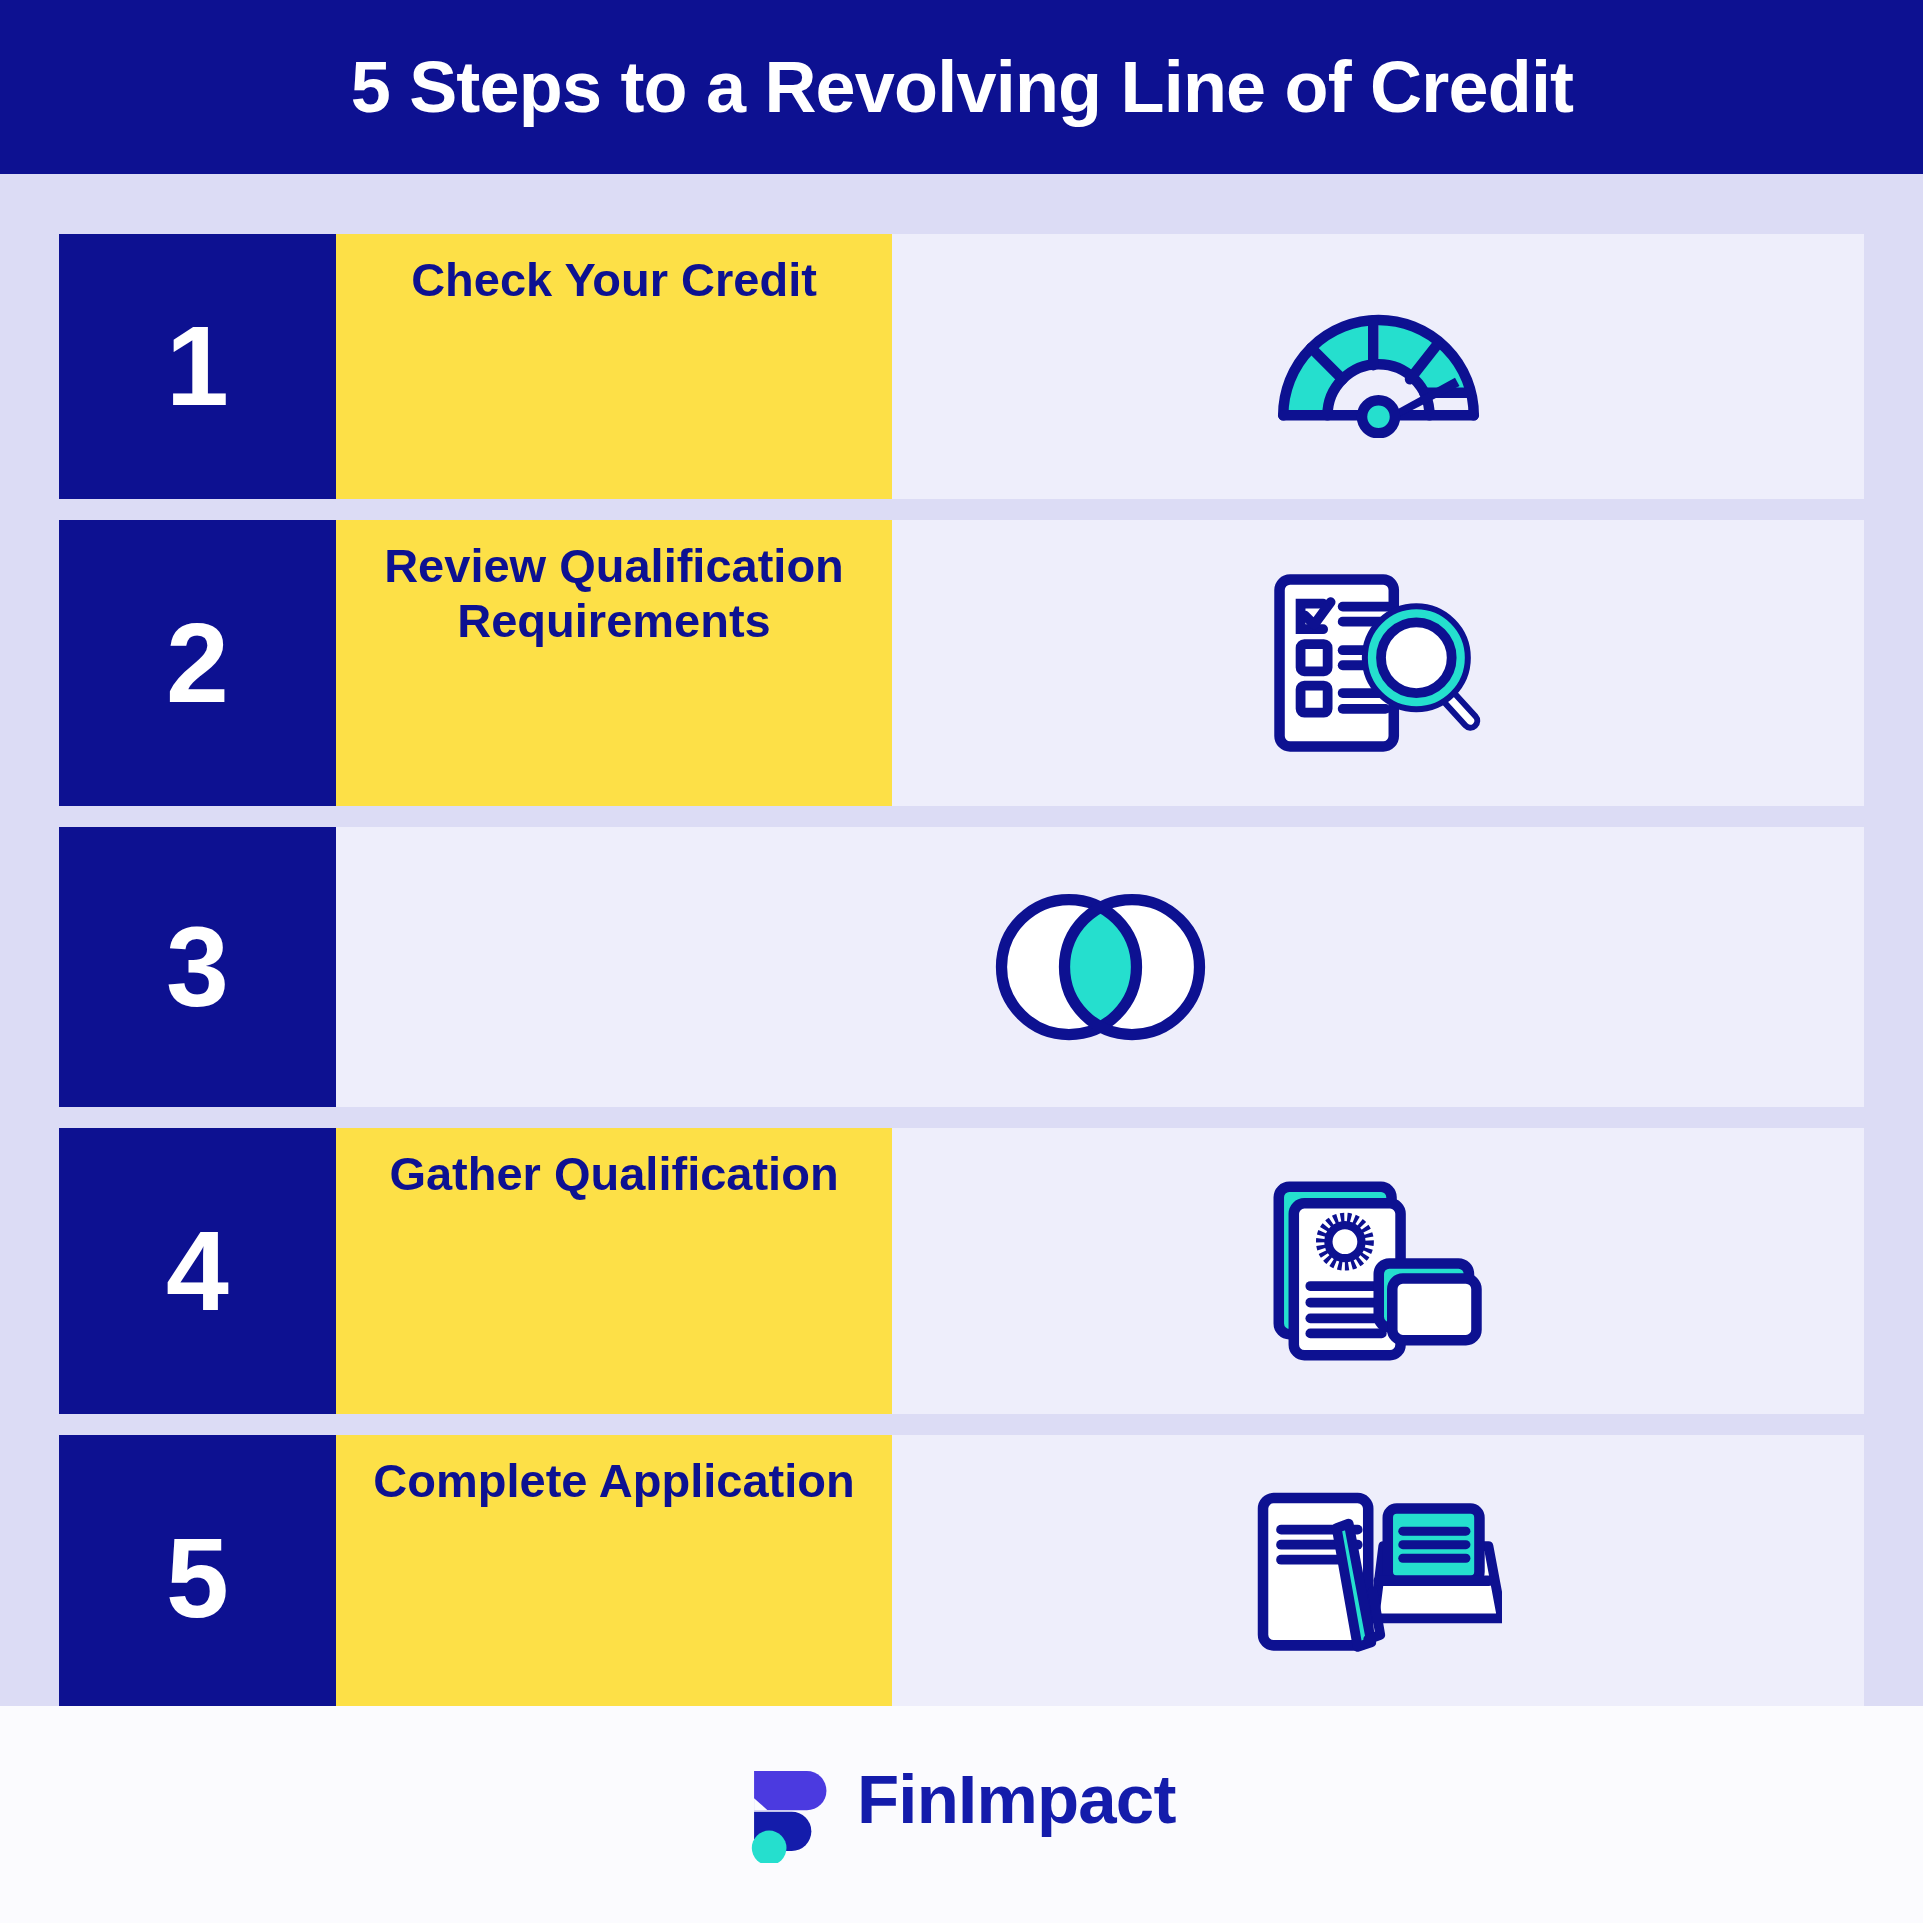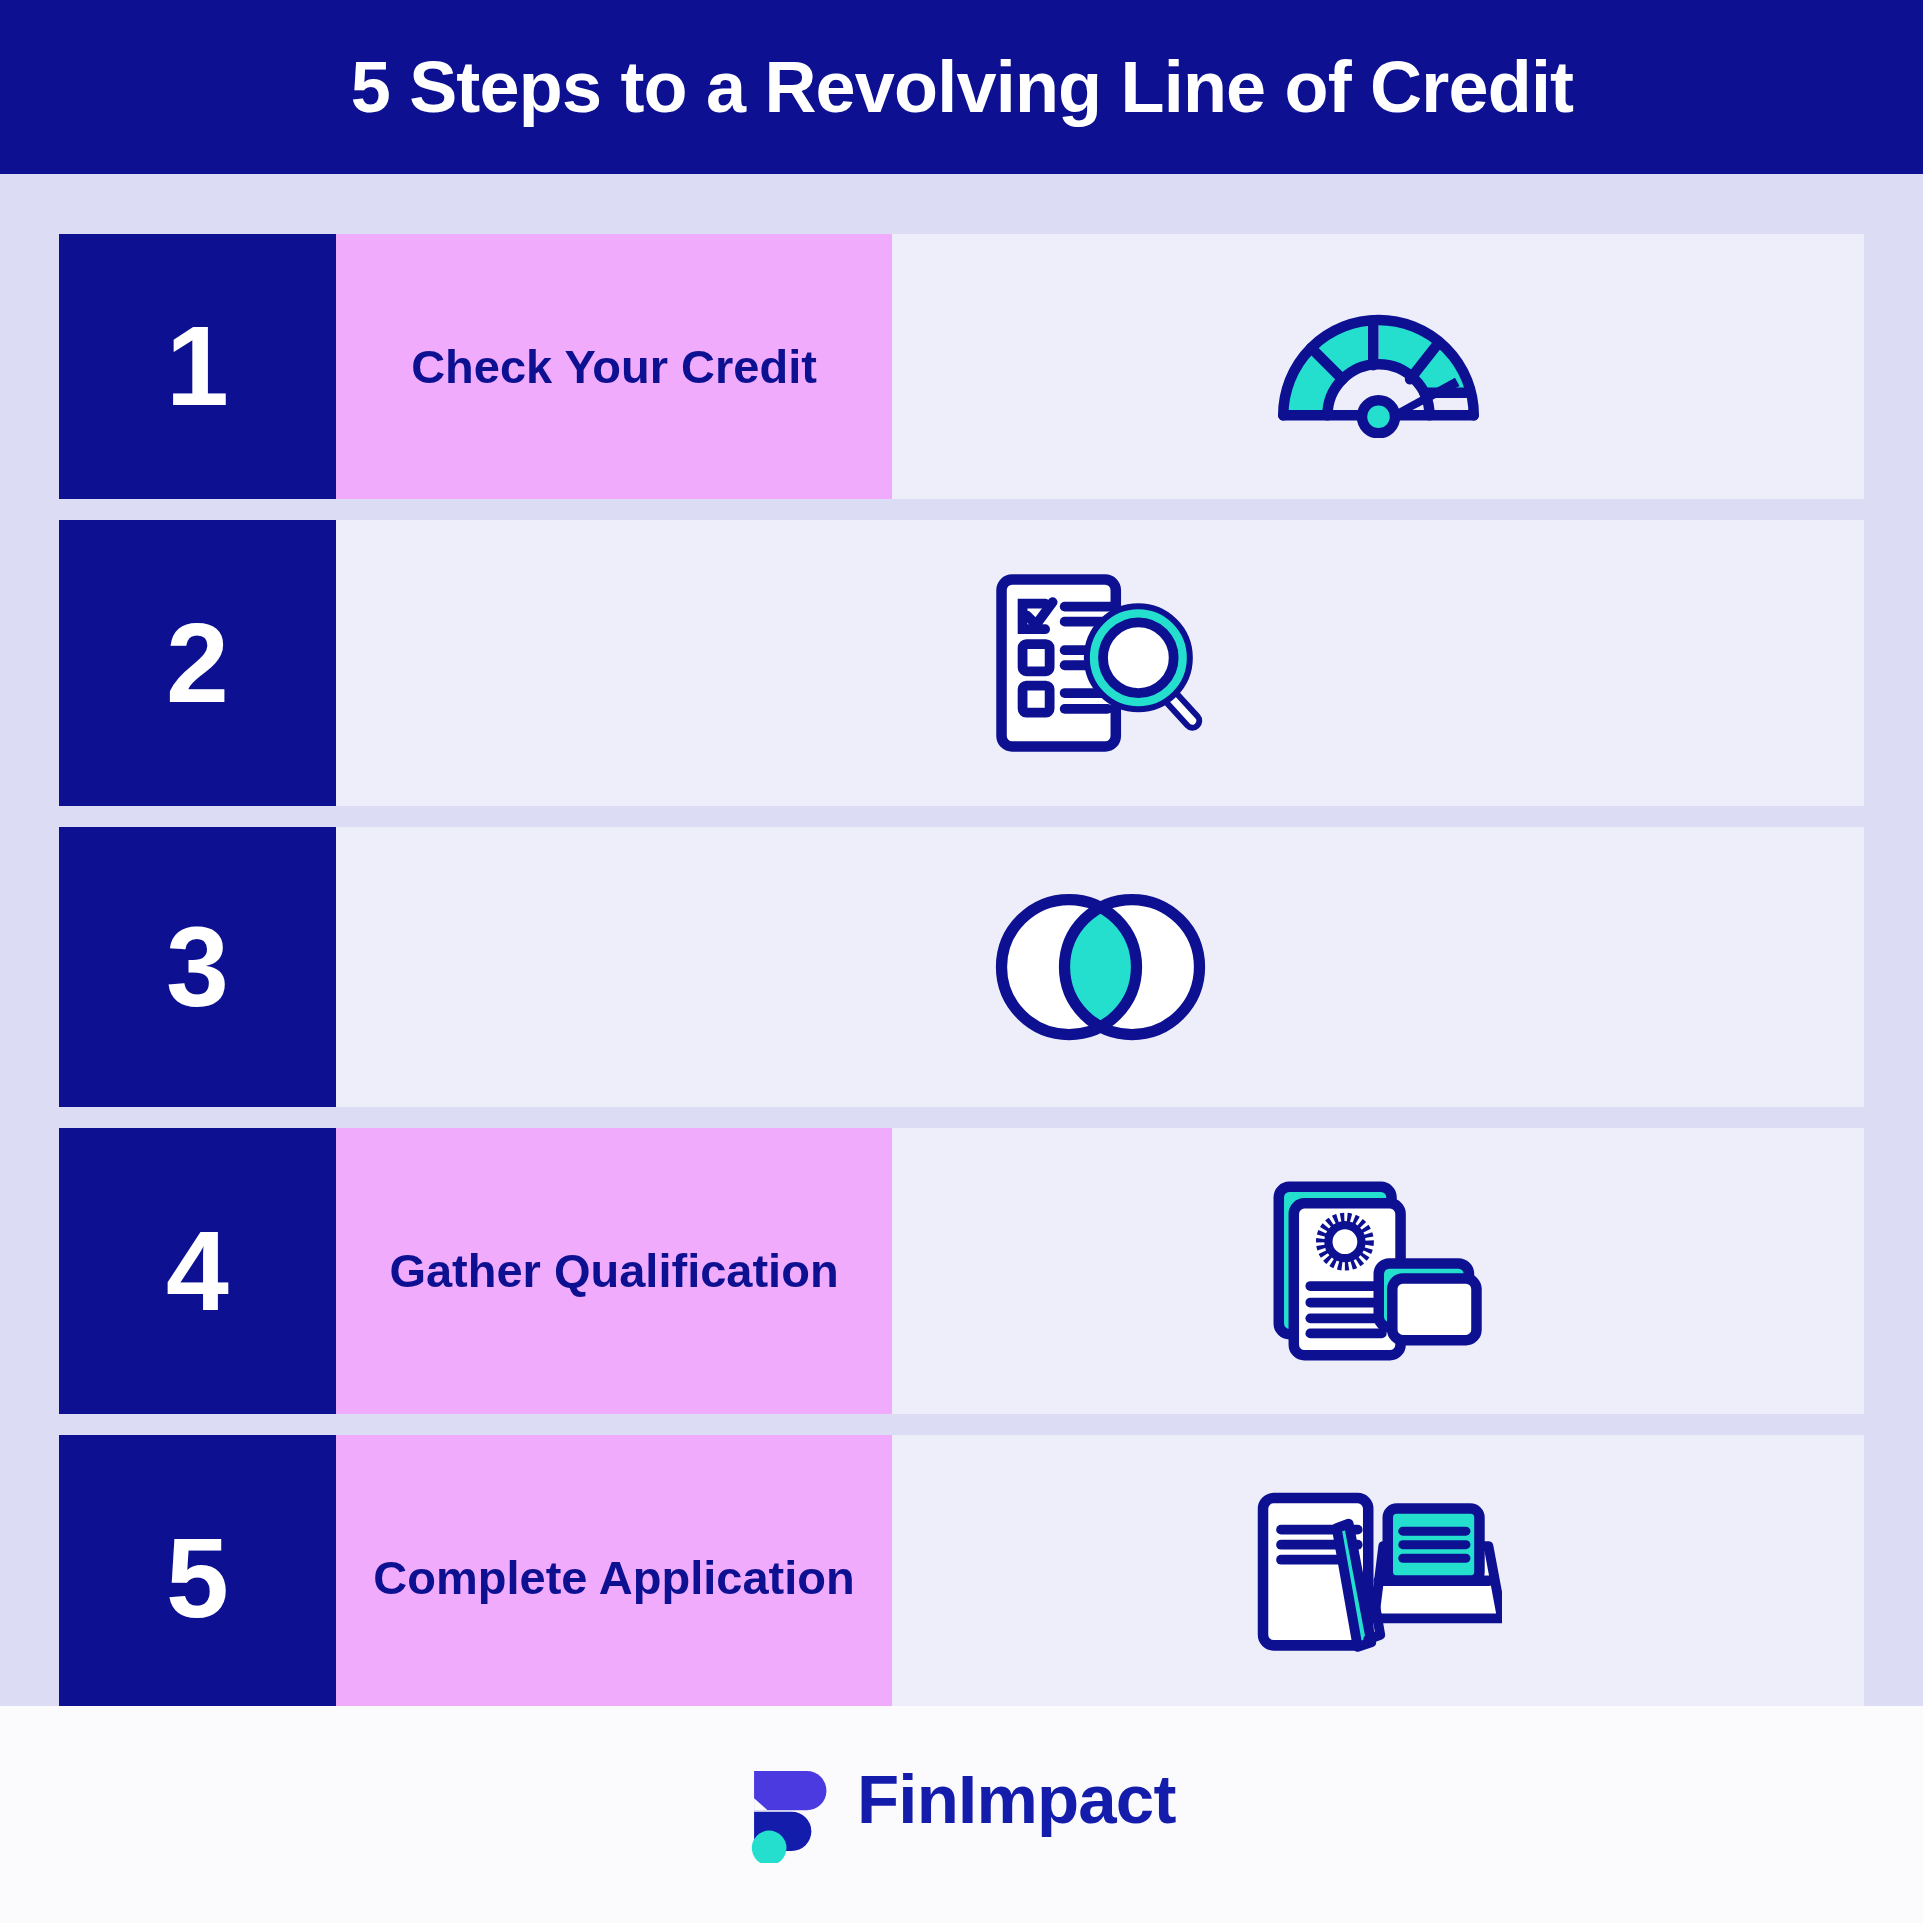--- a/index.html
+++ b/index.html
@@ -50,22 +50,22 @@
   }
   .step-num {
     color:#ffffff;
     font-size:113px;
     font-weight:bold;
     line-height:1;
   }
   .step-text-panel {
     width:556px;
     flex:0 0 556px;
-    background:#f0abfc;
-    display:flex; align-items:center; justify-content:center;
+    background:#fde047;
+    display:flex; align-items:flex-start; justify-content:center;
     padding:18px 36px;
   }
   .step-title {
     color:#0d1191;
     font-size:47px;
     font-weight:bold;
     line-height:1.18;
     text-align:center;
   }
   .step-icon-panel {
@@ -146,20 +146,23 @@
 
             <circle cx="150" cy="162" r="22" fill="#25dfce" stroke="#0d1191" stroke-width="14"></circle>
           </svg>
         </span>
       </div>
     </div>
 
     <div class="step-row row-h2">
       <div class="step-num-block">
         <span class="step-num">2</span>
+      </div>
+      <div class="step-text-panel">
+        <div class="step-title">Review Qualification Requirements</div>
       </div>
       <div class="step-icon-panel">
         <span>
           <svg width="218" height="188" viewBox="0 0 290 250">
 
             <rect x="14" y="14" width="152" height="222" rx="14" fill="#ffffff" stroke="#0d1191" stroke-width="14"></rect>
 
             <path d="M 72 46 L 42 46 L 42 80 L 72 80" fill="none" stroke="#0d1191" stroke-width="13" stroke-linecap="round"></path>
             <path d="M 48 62 L 60 74 L 82 44" fill="none" stroke="#0d1191" stroke-width="13" stroke-linecap="round" stroke-linejoin="round"></path>
 

